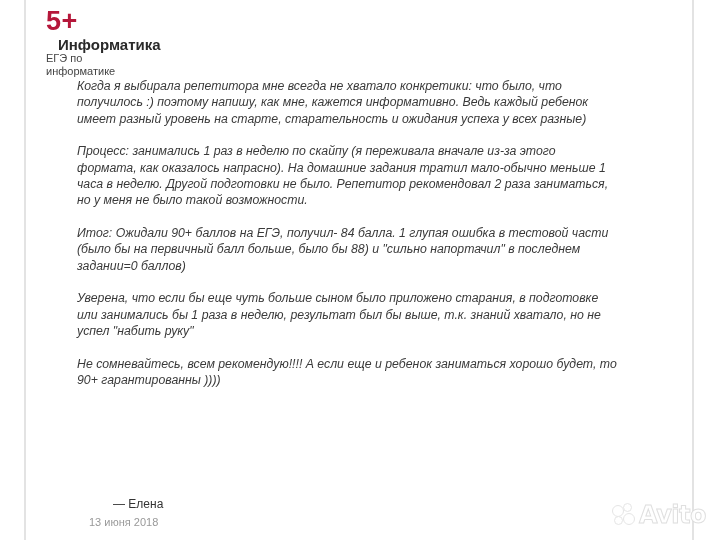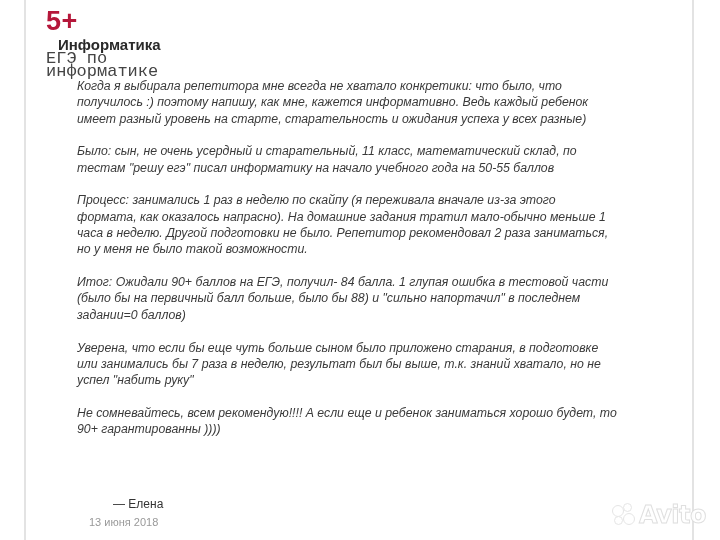--- a/index.html
+++ b/index.html
@@ -46,24 +46,23 @@
       font-weight: bold;
       color: #2a2a2a;
       line-height: 14px;
       margin-left: 12px;
     }
     .course {
       position: absolute;
       left: 46px;
       top: 52px;
       width: 90px;
-      font-size: 17px;
+      font-size: 11px;
       color: #444444;
       line-height: 13px;
-      font-family: Liberation Mono, monospace;
     }
     .review {
       position: absolute;
       left: 77px;
       top: 78px;
       width: 540px;
       font-size: 12.3px;
       font-style: italic;
       color: #3a3a3a;
       line-height: 16.3px;
@@ -126,24 +125,23 @@
 
 <div class="page">
   <div class="card"></div>
 
   <div class="grade">5+</div>
   <div class="subject">Информатика</div>
   <div class="course">ЕГЭ по информатике</div>
 
   <div class="review">
     <p>Когда я выбирала репетитора мне всегда не хватало конкретики: что было, что получилось :) поэтому напишу, как мне, кажется информативно. Ведь каждый ребенок имеет разный уровень на старте, старательность и ожидания успеха у всех разные)</p>
-    <p>Было: сын, не очень усердный и старательный, 11 класс, математический склад, по тестам "решу егэ" писал информатику на начало учебного года на 50-55 баллов</p>
     <p>Процесс: занимались 1 раз в неделю по скайпу (я переживала вначале из-за этого формата, как оказалось напрасно). На домашние задания тратил мало-обычно меньше 1 часа в неделю. Другой подготовки не было. Репетитор рекомендовал 2 раза заниматься, но у меня не было такой возможности.</p>
     <p>Итог: Ожидали 90+ баллов на ЕГЭ, получил- 84 балла. 1 глупая ошибка в тестовой части (было бы на первичный балл больше, было бы 88) и "сильно напортачил" в последнем задании=0 баллов)</p>
-    <p>Уверена, что если бы еще чуть больше сыном было приложено старания, в подготовке или занимались бы 7 раза в неделю, результат был бы выше, т.к. знаний хватало, но не успел "набить руку"</p>
+    <p>Уверена, что если бы еще чуть больше сыном было приложено старания, в подготовке или занимались бы 1 раза в неделю, результат был бы выше, т.к. знаний хватало, но не успел "набить руку"</p>
     <p>Не сомневайтесь, всем рекомендую!!!! А если еще и ребенок заниматься хорошо будет, то 90+ гарантированны ))))</p>
   </div>
 
   <div class="author">— Елена</div>
   <div class="date">13 июня 2018</div>
 
   <div class="watermark">
     <div class="watermark-dots">
       <span style="left:0;top:2px;width:12px;height:12px;"></span>
       <span style="left:11px;top:0;width:9px;height:9px;"></span>

